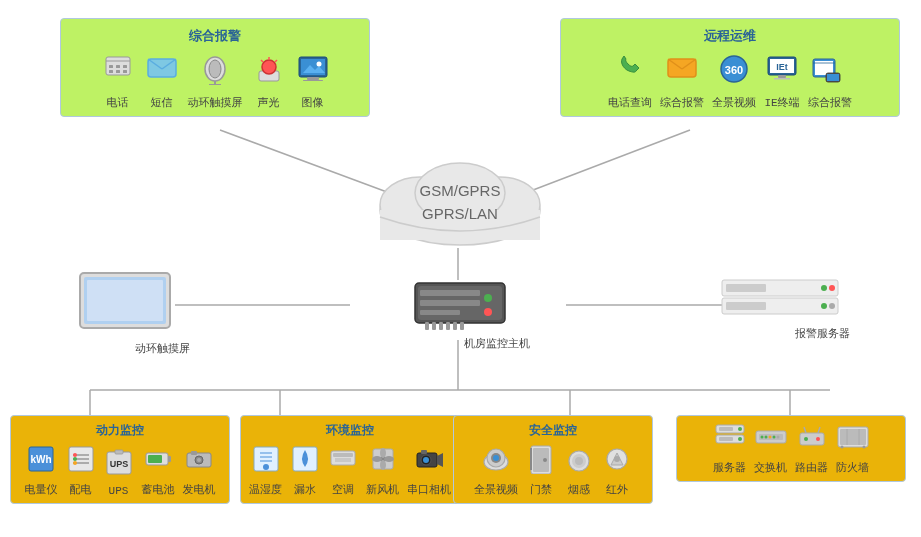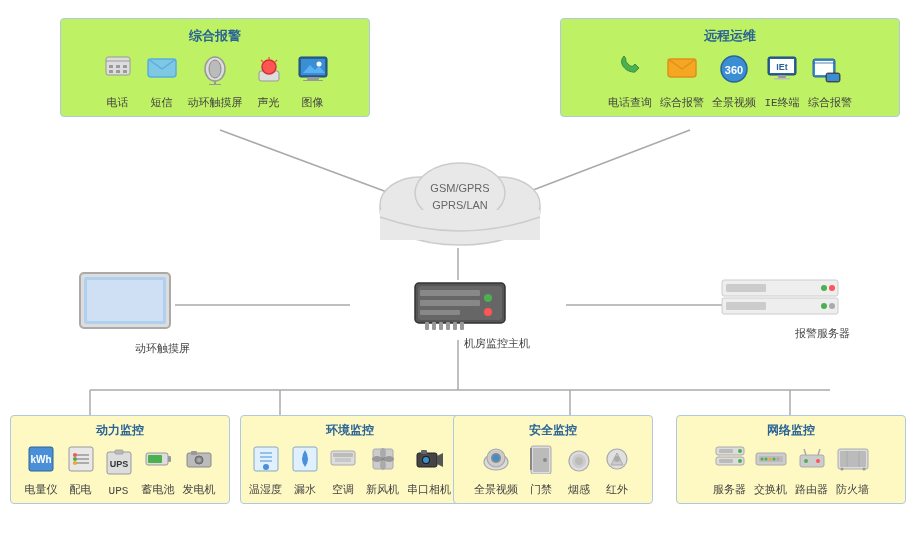--- a/index.html
+++ b/index.html
@@ -74,39 +74,39 @@
     .cloud-box {
       position: absolute;
       display: flex;
       flex-direction: column;
       align-items: center;
       justify-content: center;
     }
 
     .cloud-text {
       text-align: center;
-      font-size: 11px;
+      font-size: 15px;
       color: #666;
       line-height: 1.5;
     }
 
     
     .device-label {
       text-align: right;
       font-size: 11px;
       color: #444;
       margin-top: 3px;
     }
 
     
     .monitor-box {
       position: absolute;
       border: 1px solid #b0c8e0;
       border-radius: 4px;
-      background: #fef9c3;
+      background: #eab308;
       padding: 6px 8px 6px;
     }
 
     .monitor-title {
       text-align: center;
       font-size: 12px;
       color: #2a6496;
       font-weight: bold;
       margin-bottom: 5px;
     }
@@ -521,21 +521,20 @@
             <path d="M8,20 L14,8 L20,20 Z" fill="#ccc" stroke="#aaa" stroke-width="1"></path>
             <circle cx="14" cy="14" r="3" fill="#aaa"></circle>
           </svg>
         </div>
         <span>红外</span>
       </div>
     </div>
   </div>
 
   <div class="monitor-box" style="left:676px;top:415px;width:230px;">
-    <div class="monitor-title">网络监控</div>
     <div class="box-icons">
 
       <div class="icon-item">
         <div class="icon-box" style="width:32px;height:30px;">
           <svg width="32" height="28" viewBox="0 0 32 28">
             <rect x="2" y="2" width="28" height="8" rx="2" fill="#ddd" stroke="#aaa" stroke-width="1"></rect>
             <rect x="2" y="12" width="28" height="8" rx="2" fill="#ddd" stroke="#aaa" stroke-width="1"></rect>
             <circle cx="26" cy="6" r="2" fill="#4caf50"></circle>
             <circle cx="26" cy="16" r="2" fill="#4caf50"></circle>
             <rect x="5" y="4" width="14" height="4" rx="1" fill="#bbb"></rect>

